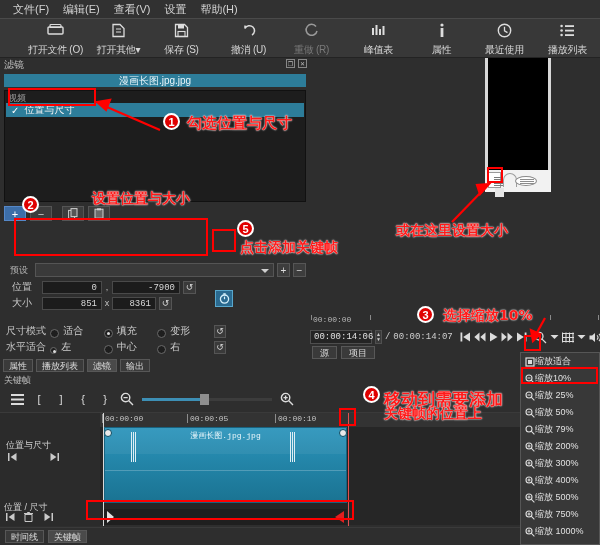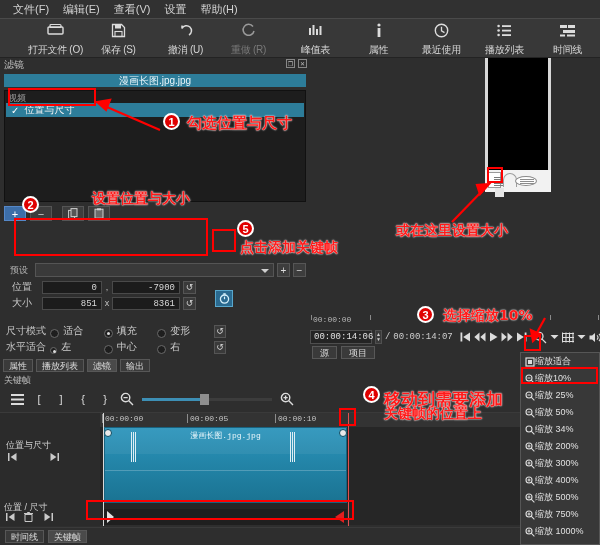--- a/index.html
+++ b/index.html
@@ -216,20 +216,29 @@
     <div class="tb-btn">
       <span class="ic">
         <svg width="17" height="14" viewBox="0 0 17 14">
             <rect x="1" y="4" width="15" height="7" rx="1" fill="none" stroke="#dcdcdc" stroke-width="1.4"></rect>
             <rect x="3" y="1.5" width="11" height="3" rx="1" fill="none" stroke="#dcdcdc" stroke-width="1.2"></rect>
           </svg>
       </span>
       <span class="lb">打开文件 (O)</span>
     </div>
 
+    <div class="tb-btn">
+      <span class="ic">
+        <svg width="15" height="15" viewBox="0 0 15 15">
+            <path d="M2 1.5h7l4 4v8H2z" fill="none" stroke="#dcdcdc" stroke-width="1.3"></path>
+            <path d="M5 6h5M5 9h5" stroke="#dcdcdc" stroke-width="1.2"></path>
+          </svg>
+      </span>
+      <span class="lb"><span>打开其他</span>▾</span>
+    </div>
 
     <div class="tb-btn">
       <span class="ic">
         <svg width="15" height="15" viewBox="0 0 15 15">
             <path d="M1.5 1.5h9l3 3v9h-12z" fill="none" stroke="#dcdcdc" stroke-width="1.3"></path>
             <rect x="4" y="1.5" width="6" height="4" fill="#dcdcdc"></rect>
             <rect x="4" y="8.5" width="7" height="5" fill="none" stroke="#dcdcdc" stroke-width="1.1"></rect>
           </svg>
       </span>
       <span class="lb">保存 (S)</span>
@@ -416,21 +425,21 @@
         <span class="nr-label">位置</span>
         <span class="nr-field" style="width:60px">0</span>
         <span class="nr-sep">,</span>
         <span class="nr-field" style="width:68px">-7900</span>
         <span class="undo-btn">↺</span>
       </div>
       <div class="num-row">
         <span class="nr-label">大小</span>
         <span class="nr-field" style="width:60px">851</span>
         <span class="nr-sep">x</span>
-        <span class="nr-field" style="width:68px">8361</span>
+        <span class="nr-field" style="width:44px">8361</span>
         <span class="undo-btn">↺</span>
       </div>
     </div>
 
     <div class="kf-btn">
       <svg width="11" height="11" viewBox="0 0 11 11">
           <circle cx="5.5" cy="6.1" r="4.1" fill="none" stroke="#d6f0fb" stroke-width="1.3"></circle>
           <path d="M5.5 3.6v2.6" stroke="#d6f0fb" stroke-width="1.2"></path>
           <rect x="4.3" y="0.2" width="2.4" height="1.5" fill="#d6f0fb"></rect>
         </svg>
@@ -736,21 +745,21 @@
         </span>
       <span>缩放 50%</span>
     </div>
     <div class="zm-item">
       <span class="zm-ic">
           <svg width="10" height="10" viewBox="0 0 10 10">
             <circle cx="4" cy="4" r="3" fill="none" stroke="#dcdcdc" stroke-width="1.1"></circle>
             <path d="M6.2 6.2L9.4 9.4" stroke="#dcdcdc" stroke-width="1.1"></path>
           </svg>
         </span>
-      <span>缩放 34%</span>
+      <span>缩放 79%</span>
     </div>
     <div class="zm-item">
       <span class="zm-ic">
           <svg width="10" height="10" viewBox="0 0 10 10">
             <circle cx="4" cy="4" r="3" fill="none" stroke="#dcdcdc" stroke-width="1.1"></circle>
             <path d="M6.2 6.2L9.4 9.4M2.5 4h3M4 2.5v3" stroke="#dcdcdc" stroke-width="1.1"></path>
           </svg>
         </span>
       <span>缩放 200%</span>
     </div>

